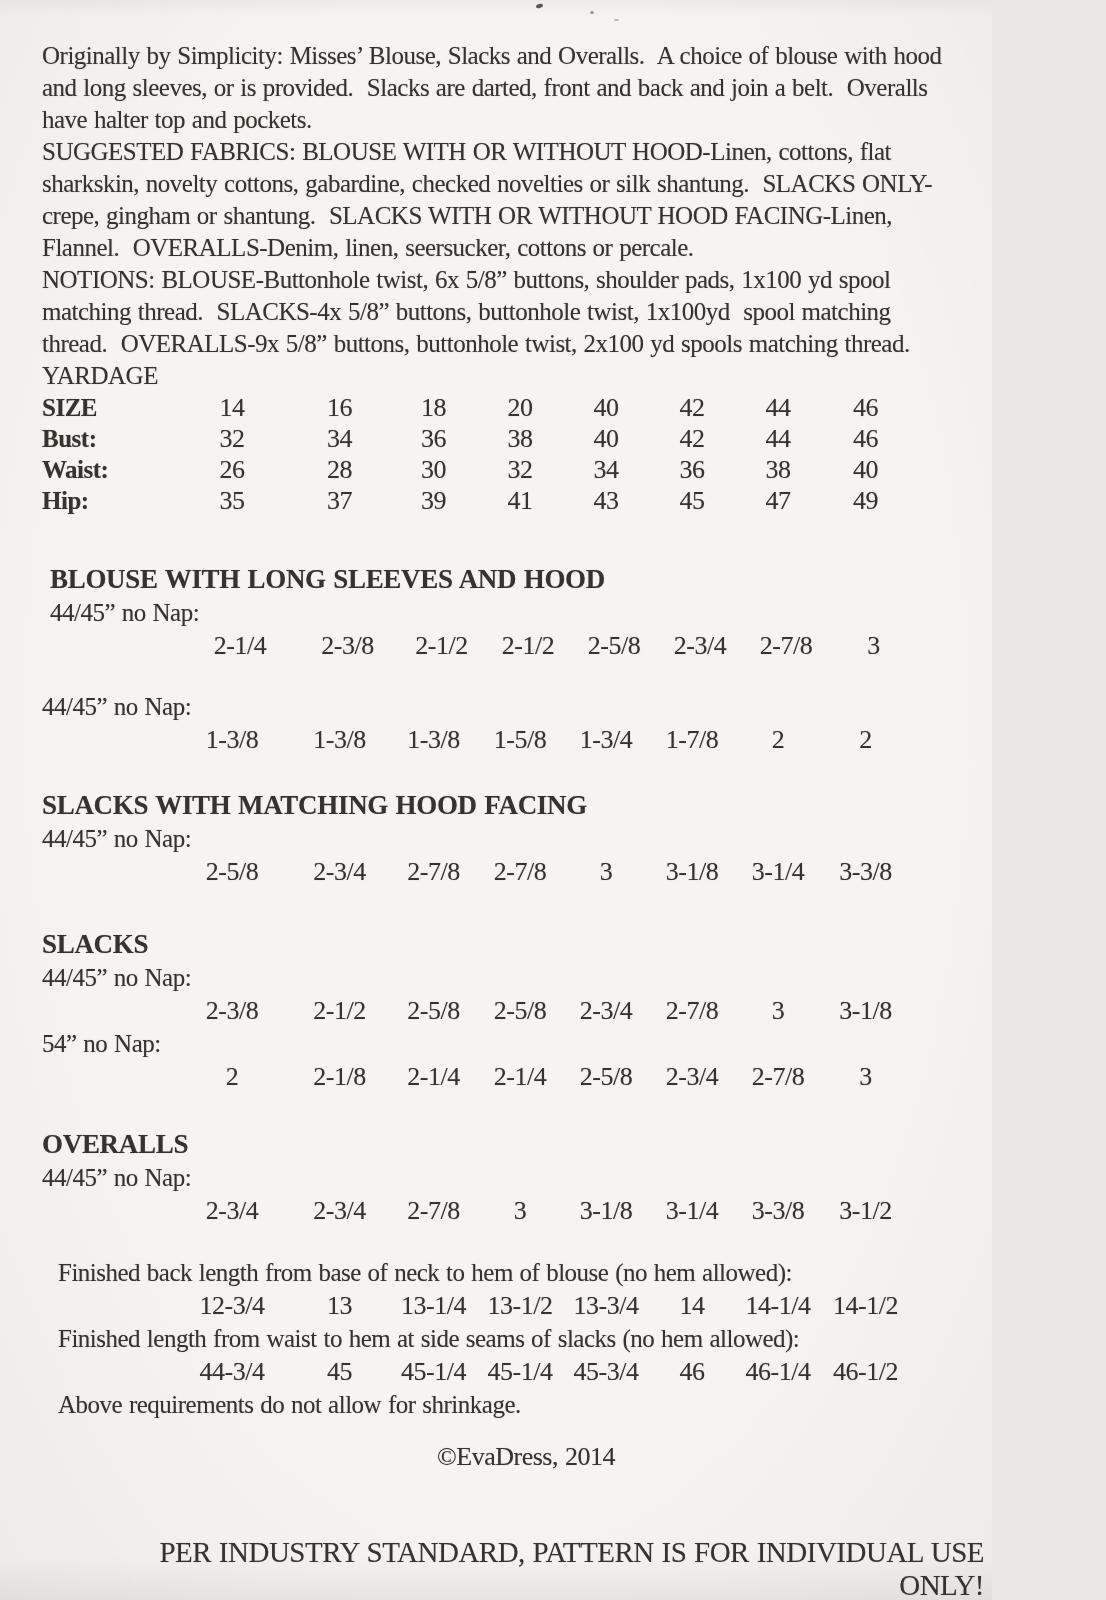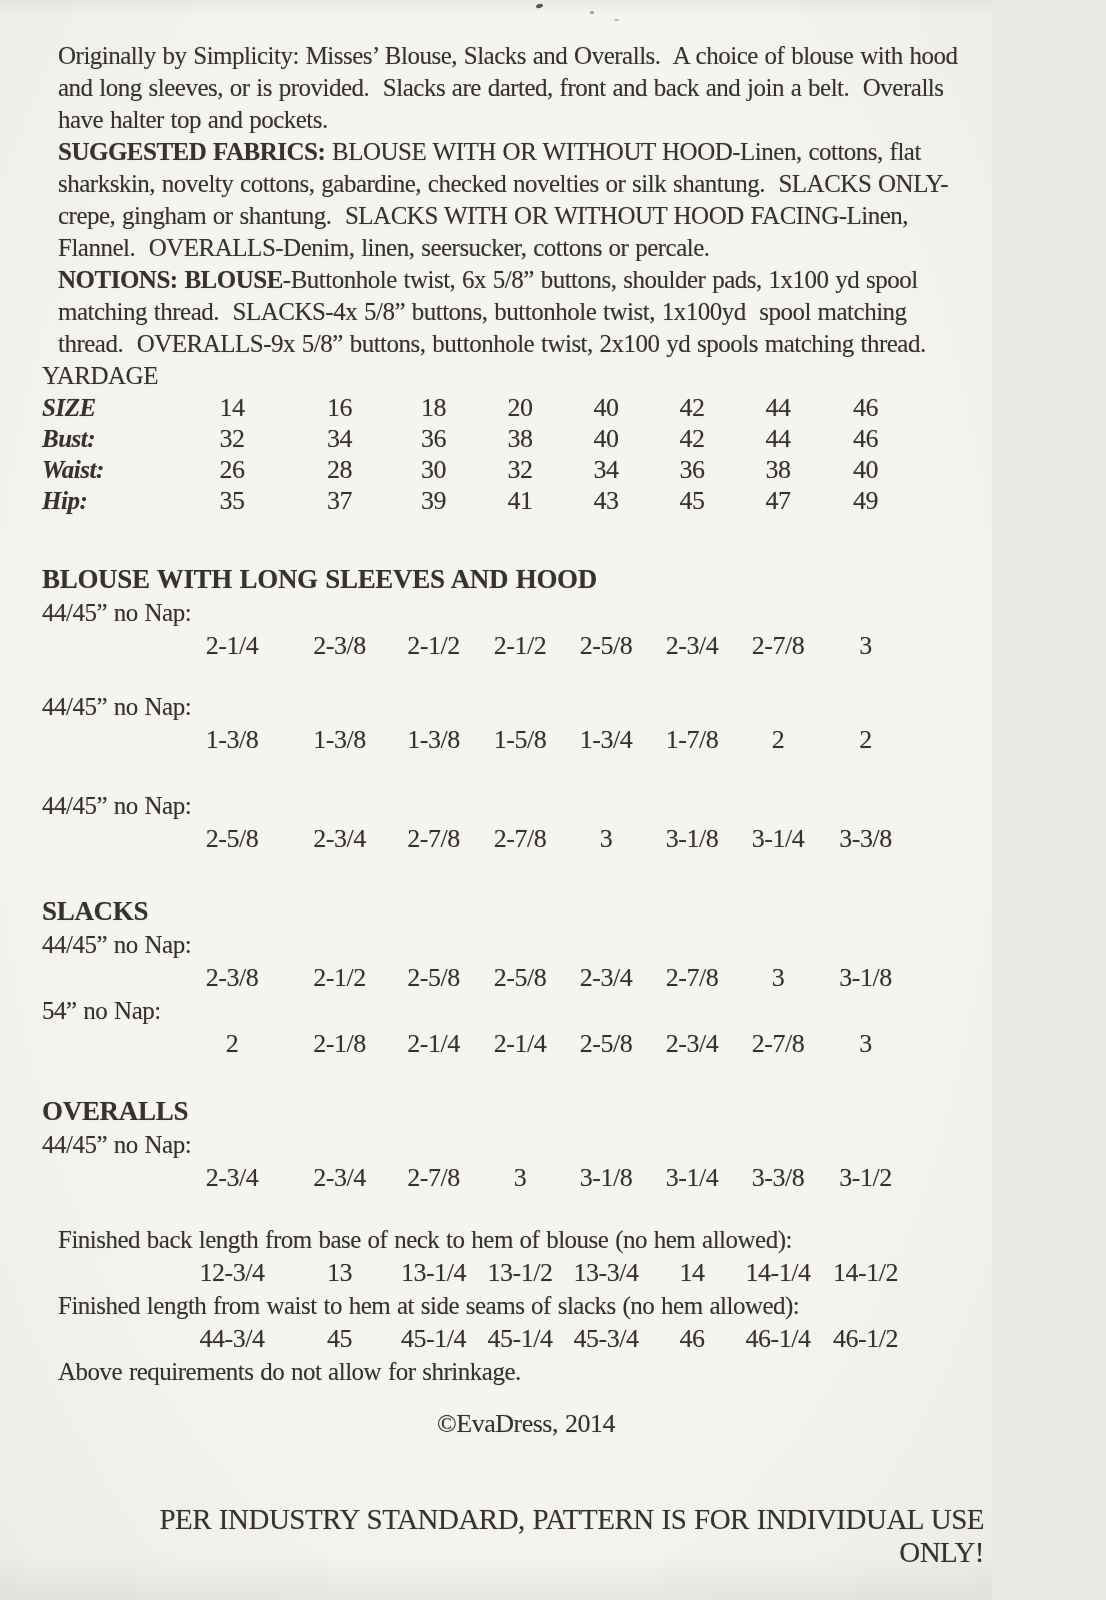--- a/index.html
+++ b/index.html
@@ -24,42 +24,42 @@
   }
   .speck { position:absolute; background:#5a554f; border-radius:50%; }
   .s1 { left:536px; top:4px;  width:7px; height:4px; transform:rotate(-15deg); }
   .s2 { left:590px; top:11px; width:4px; height:3px; opacity:.55; }
   .s3 { left:614px; top:19px; width:5px; height:2px; opacity:.4; }
 
   .pline {
     font-size:25px; line-height:32px;
     white-space:pre;
   }
-  .b { font-weight:700;margin-left:16px; }
+  .b { font-weight:400; }
 
   .yardage-heading { font-size:25px; line-height:32px; }
 
   
   .trow { display:flex; line-height:31px; font-size:25px; }
-  .tlab { width:133px; flex:0 0 133px; font-weight:700;font-style:italic; }
+  .tlab { width:133px; flex:0 0 133px; font-weight:700; }
   .vals {
     display:grid;
     grid-template-columns:114px 101px 87px 86px 86px 86px 86px 89px;
     flex:0 0 auto;
   }
   .vals .cell { text-align:center; font-size:26px; }
   .indent-vals { margin-left:133px; line-height:33px; }
 
   section h2 {
     margin:0; font-size:27px; font-weight:700;
     line-height:33px; letter-spacing:-0.3px;
   }
   .widthlab { font-size:25px; line-height:33px; }
 
-  .sec-blouse-long  { margin-top:47px; }
+  .sec-blouse-long  { margin-top:47px;margin-left:8px; }
   .sec-blouse-short { margin-top:28px; }
   .sec-slacks-hood  { margin-top:33px; }
   .sec-slacks       { margin-top:40px; }
   .sec-overalls     { margin-top:35px; }
 
   .finished { margin-top:29px; }
   .finished .flab { font-size:25px; line-height:33px; padding-left:16px; }
   .note { font-size:25px; line-height:33px; padding-left:16px; }
 
   .copyright {
@@ -174,20 +174,21 @@
         <span class="cell">1-3/8</span>
         <span class="cell">1-5/8</span>
         <span class="cell">1-3/4</span>
         <span class="cell">1-7/8</span>
         <span class="cell">2</span>
         <span class="cell">2</span>
       </div>
   </section>
 
   <section class="sec-slacks-hood">
+    <h2>SLACKS WITH MATCHING HOOD FACING</h2>
     <div class="widthlab">44/45” no Nap:</div>
     <div class="vals indent-vals">
         <span class="cell">2-5/8</span>
         <span class="cell">2-3/4</span>
         <span class="cell">2-7/8</span>
         <span class="cell">2-7/8</span>
         <span class="cell">3</span>
         <span class="cell">3-1/8</span>
         <span class="cell">3-1/4</span>
         <span class="cell">3-3/8</span>

